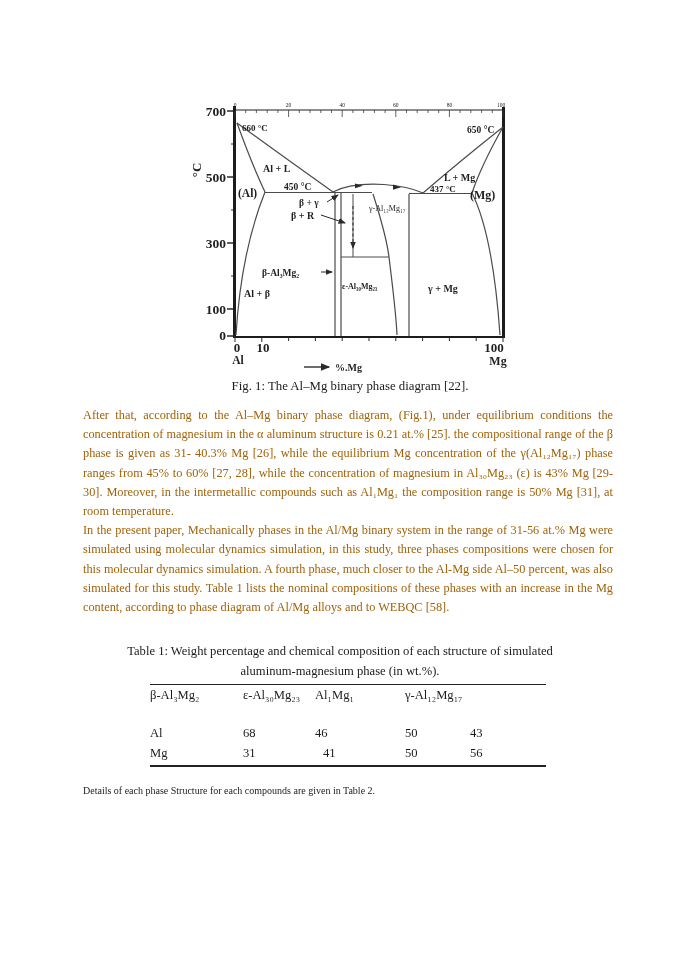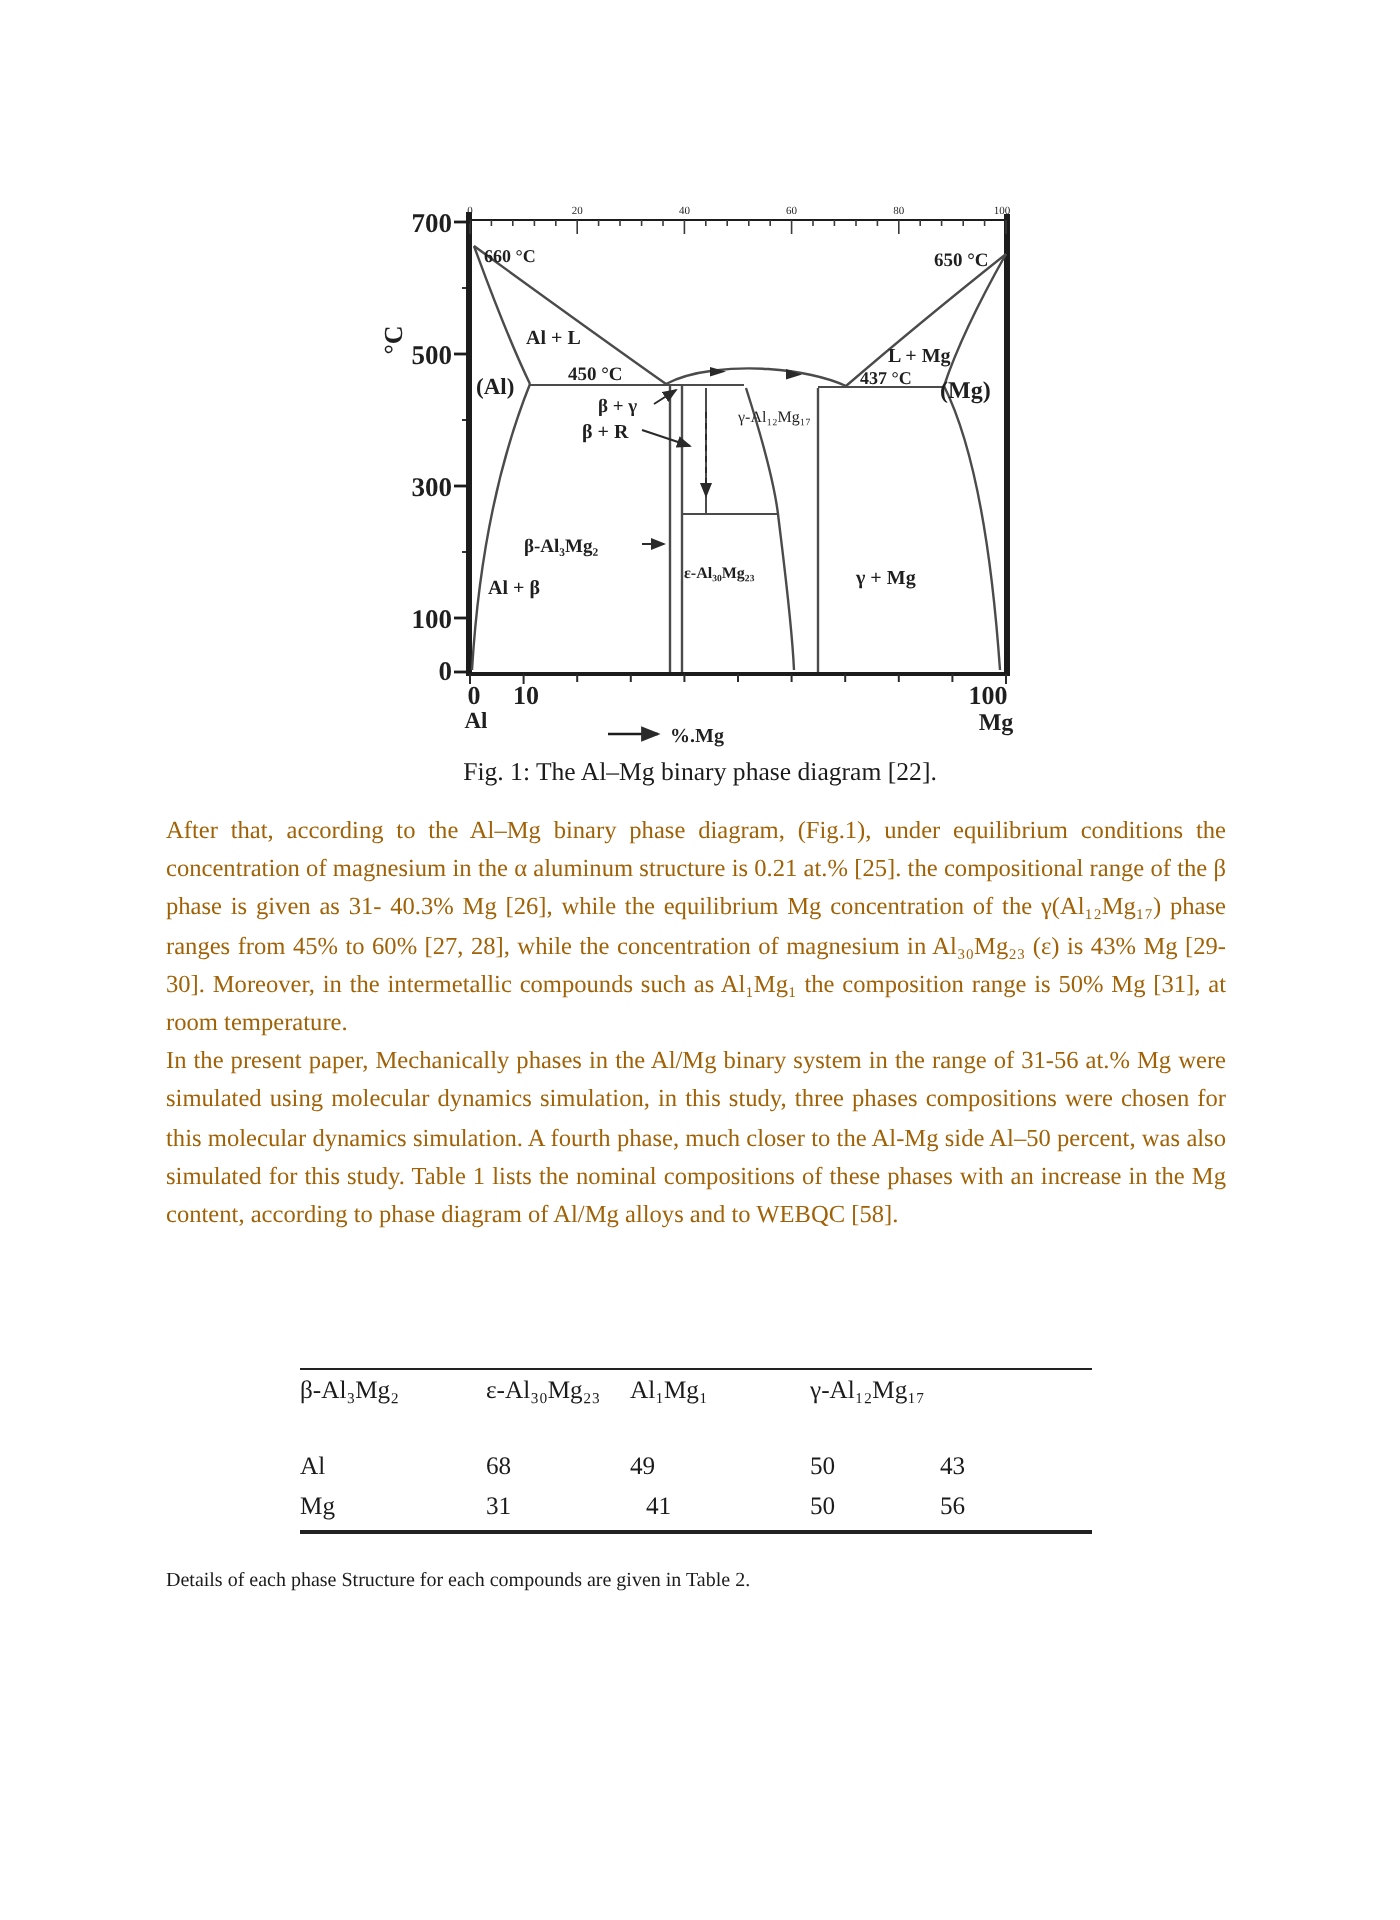--- a/index.html
+++ b/index.html
@@ -185,32 +185,36 @@
     </g>
   </svg>
 
   <div class="fig-caption">Fig. 1: The Al–Mg binary phase diagram [22].</div>
 
   <div class="body-text">
     <p>After that, according to the Al–Mg binary phase diagram, (Fig.1), under equilibrium conditions the concentration of magnesium in the α aluminum structure is 0.21 at.% [25]. the compositional range of the β phase is given as 31- 40.3% Mg [26], while the equilibrium Mg concentration of the γ(Al₁₂Mg₁₇) phase ranges from 45% to 60% [27, 28], while the concentration of magnesium in Al₃₀Mg₂₃ (ε) is 43% Mg [29-30]. Moreover, in the intermetallic compounds such as Al₁Mg₁ the composition range is 50% Mg [31], at room temperature.</p>
     <p>In the present paper, Mechanically phases in the Al/Mg binary system in the range of 31-56 at.% Mg were simulated using molecular dynamics simulation, in this study, three phases compositions were chosen for this molecular dynamics simulation. A fourth phase, much closer to the Al-Mg side Al–50 percent, was also simulated for this study. Table 1 lists the nominal compositions of these phases with an increase in the Mg content, according to phase diagram of Al/Mg alloys and to WEBQC [58].</p>
   </div>
 
+  <div class="tbl-caption">
+    <span>Table 1: Weight percentage and chemical composition of each structure of simulated</span><br>
+    <span>aluminum-magnesium phase (in wt.%).</span>
+  </div>
 
   <div class="tbl">
     <div class="tbl-head">
       <div class="col-h">β-Al₃Mg₂</div>
       <div class="col-h">ε-Al₃₀Mg₂₃</div>
       <div class="col-h">Al₁Mg₁</div>
       <div class="col-h">γ-Al₁₂Mg₁₇</div>
     </div>
     <div class="tbl-row">
       <div>Al</div>
       <div>68</div>
-      <div>49</div>
+      <div>46</div>
       <div>50</div>
       <div>43</div>
     </div>
     <div class="tbl-row">
       <div>Mg</div>
       <div>31</div>
       <div class="cell-indent">41</div>
       <div>50</div>
       <div>56</div>
     </div>

